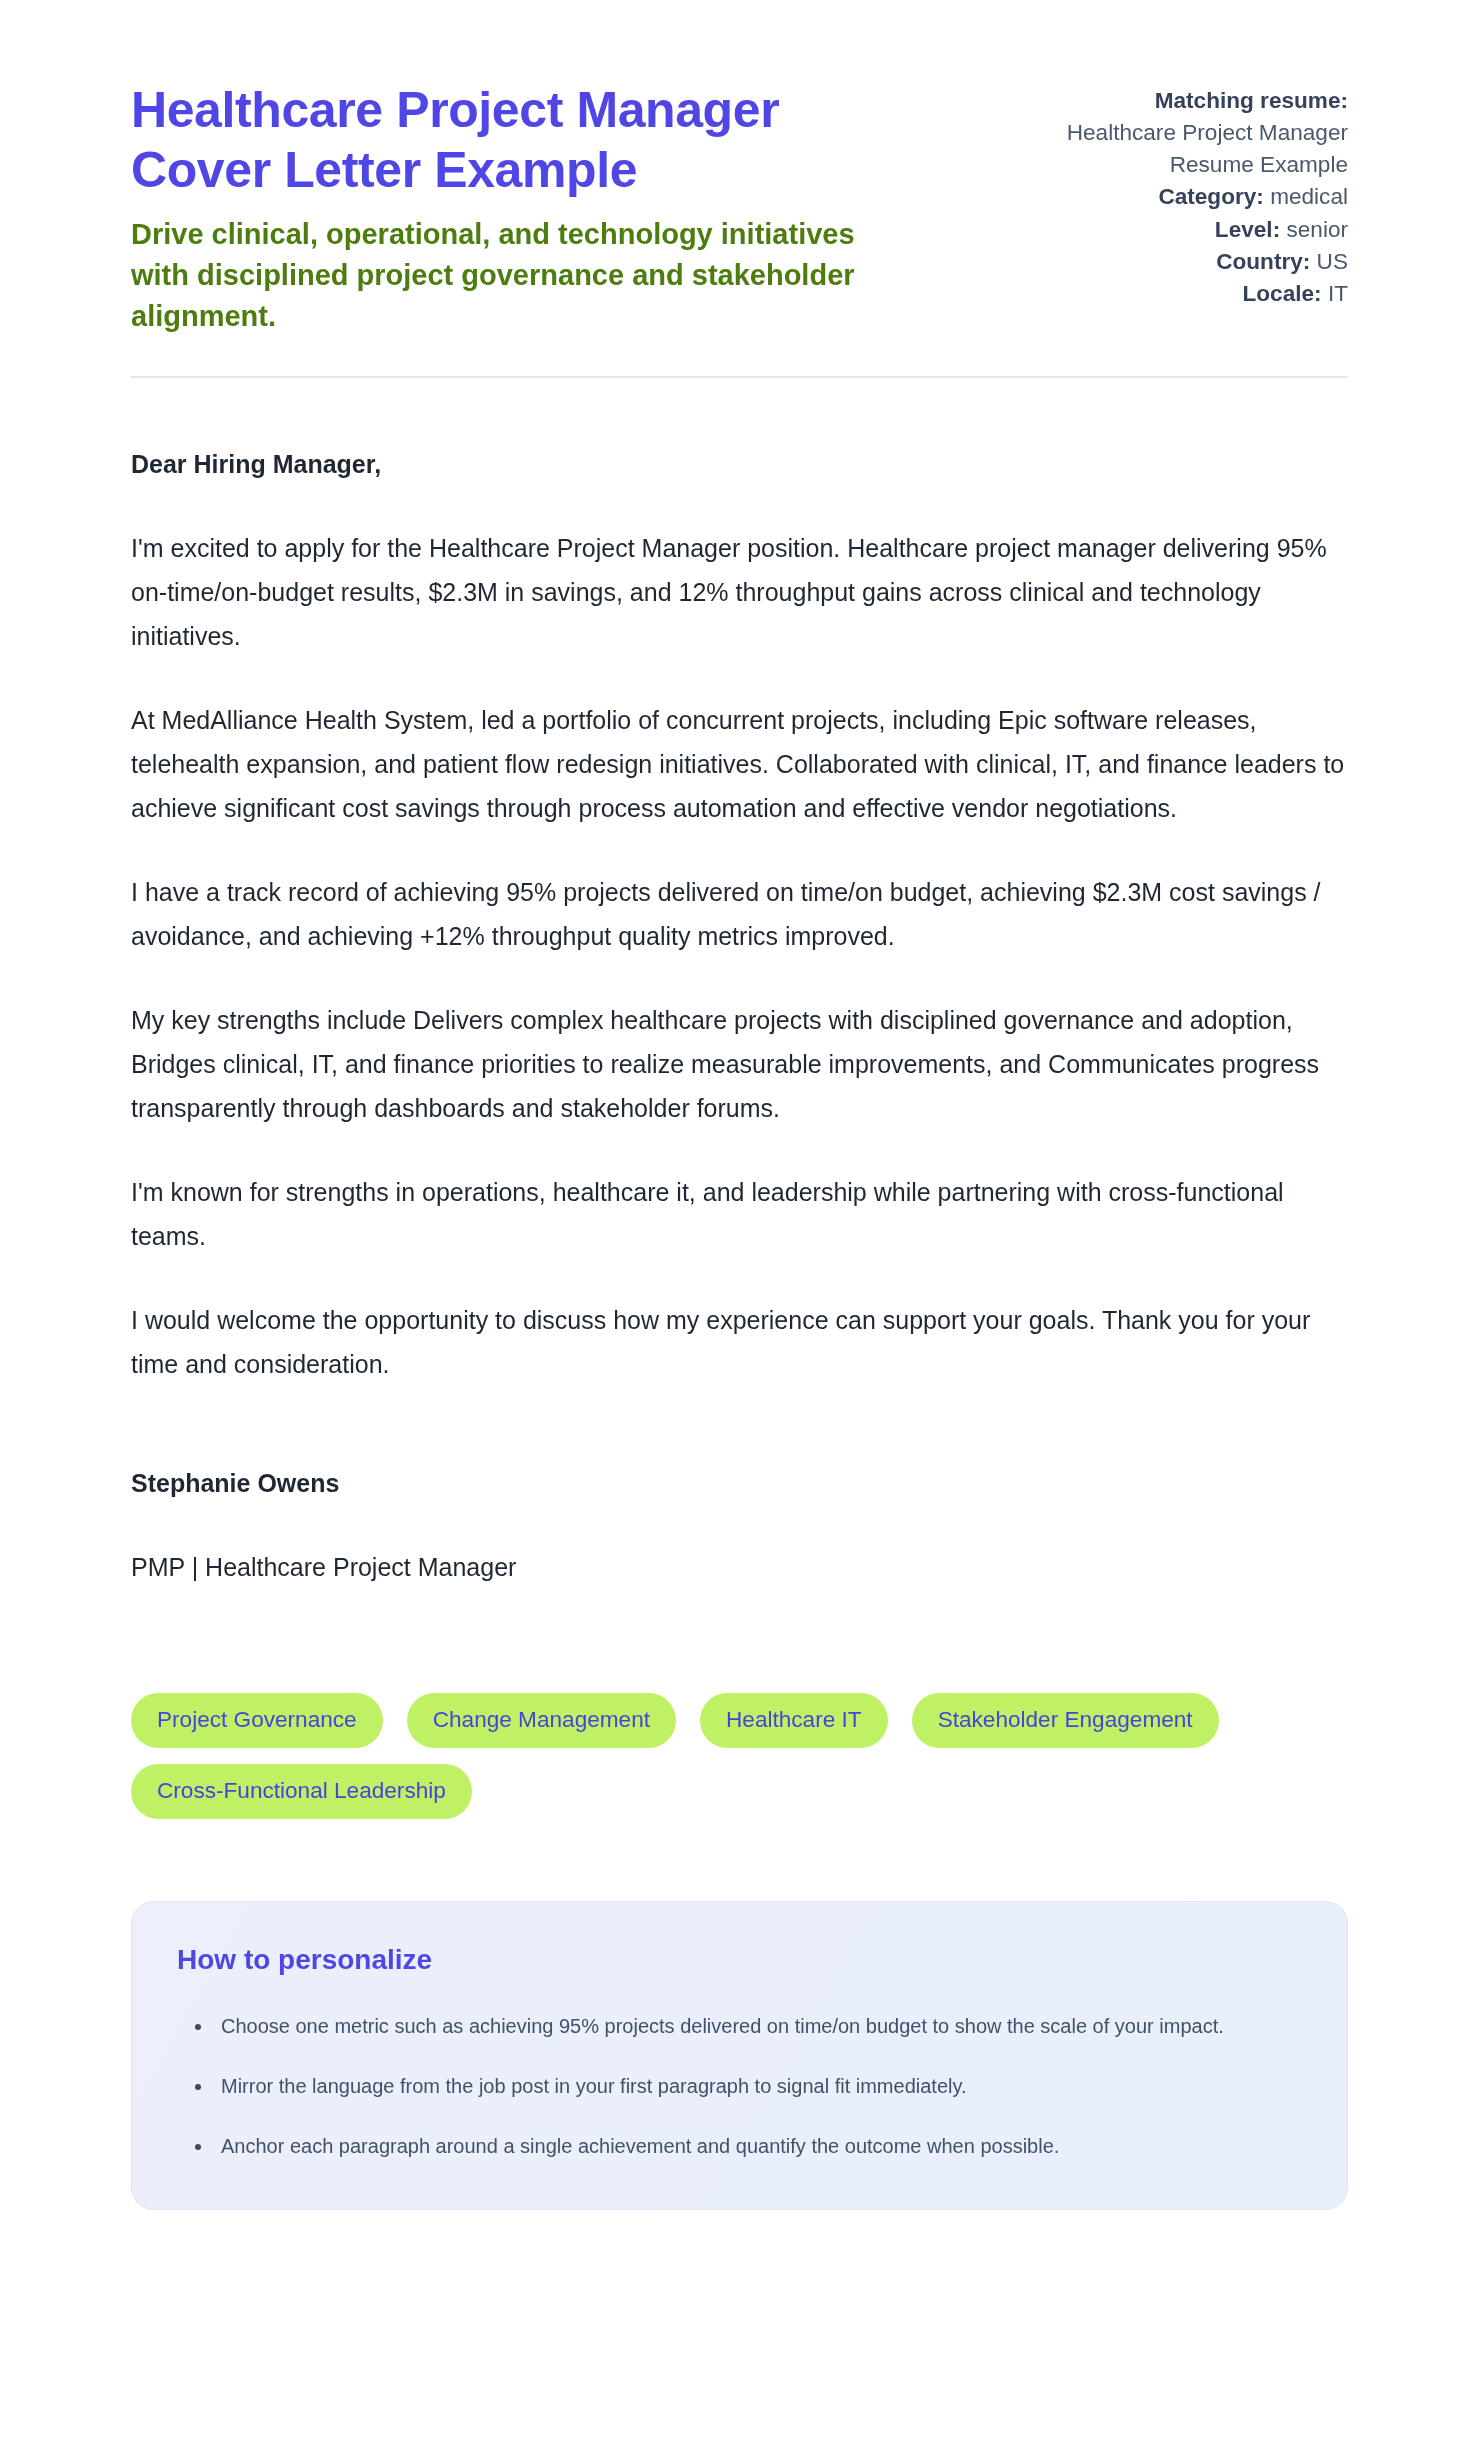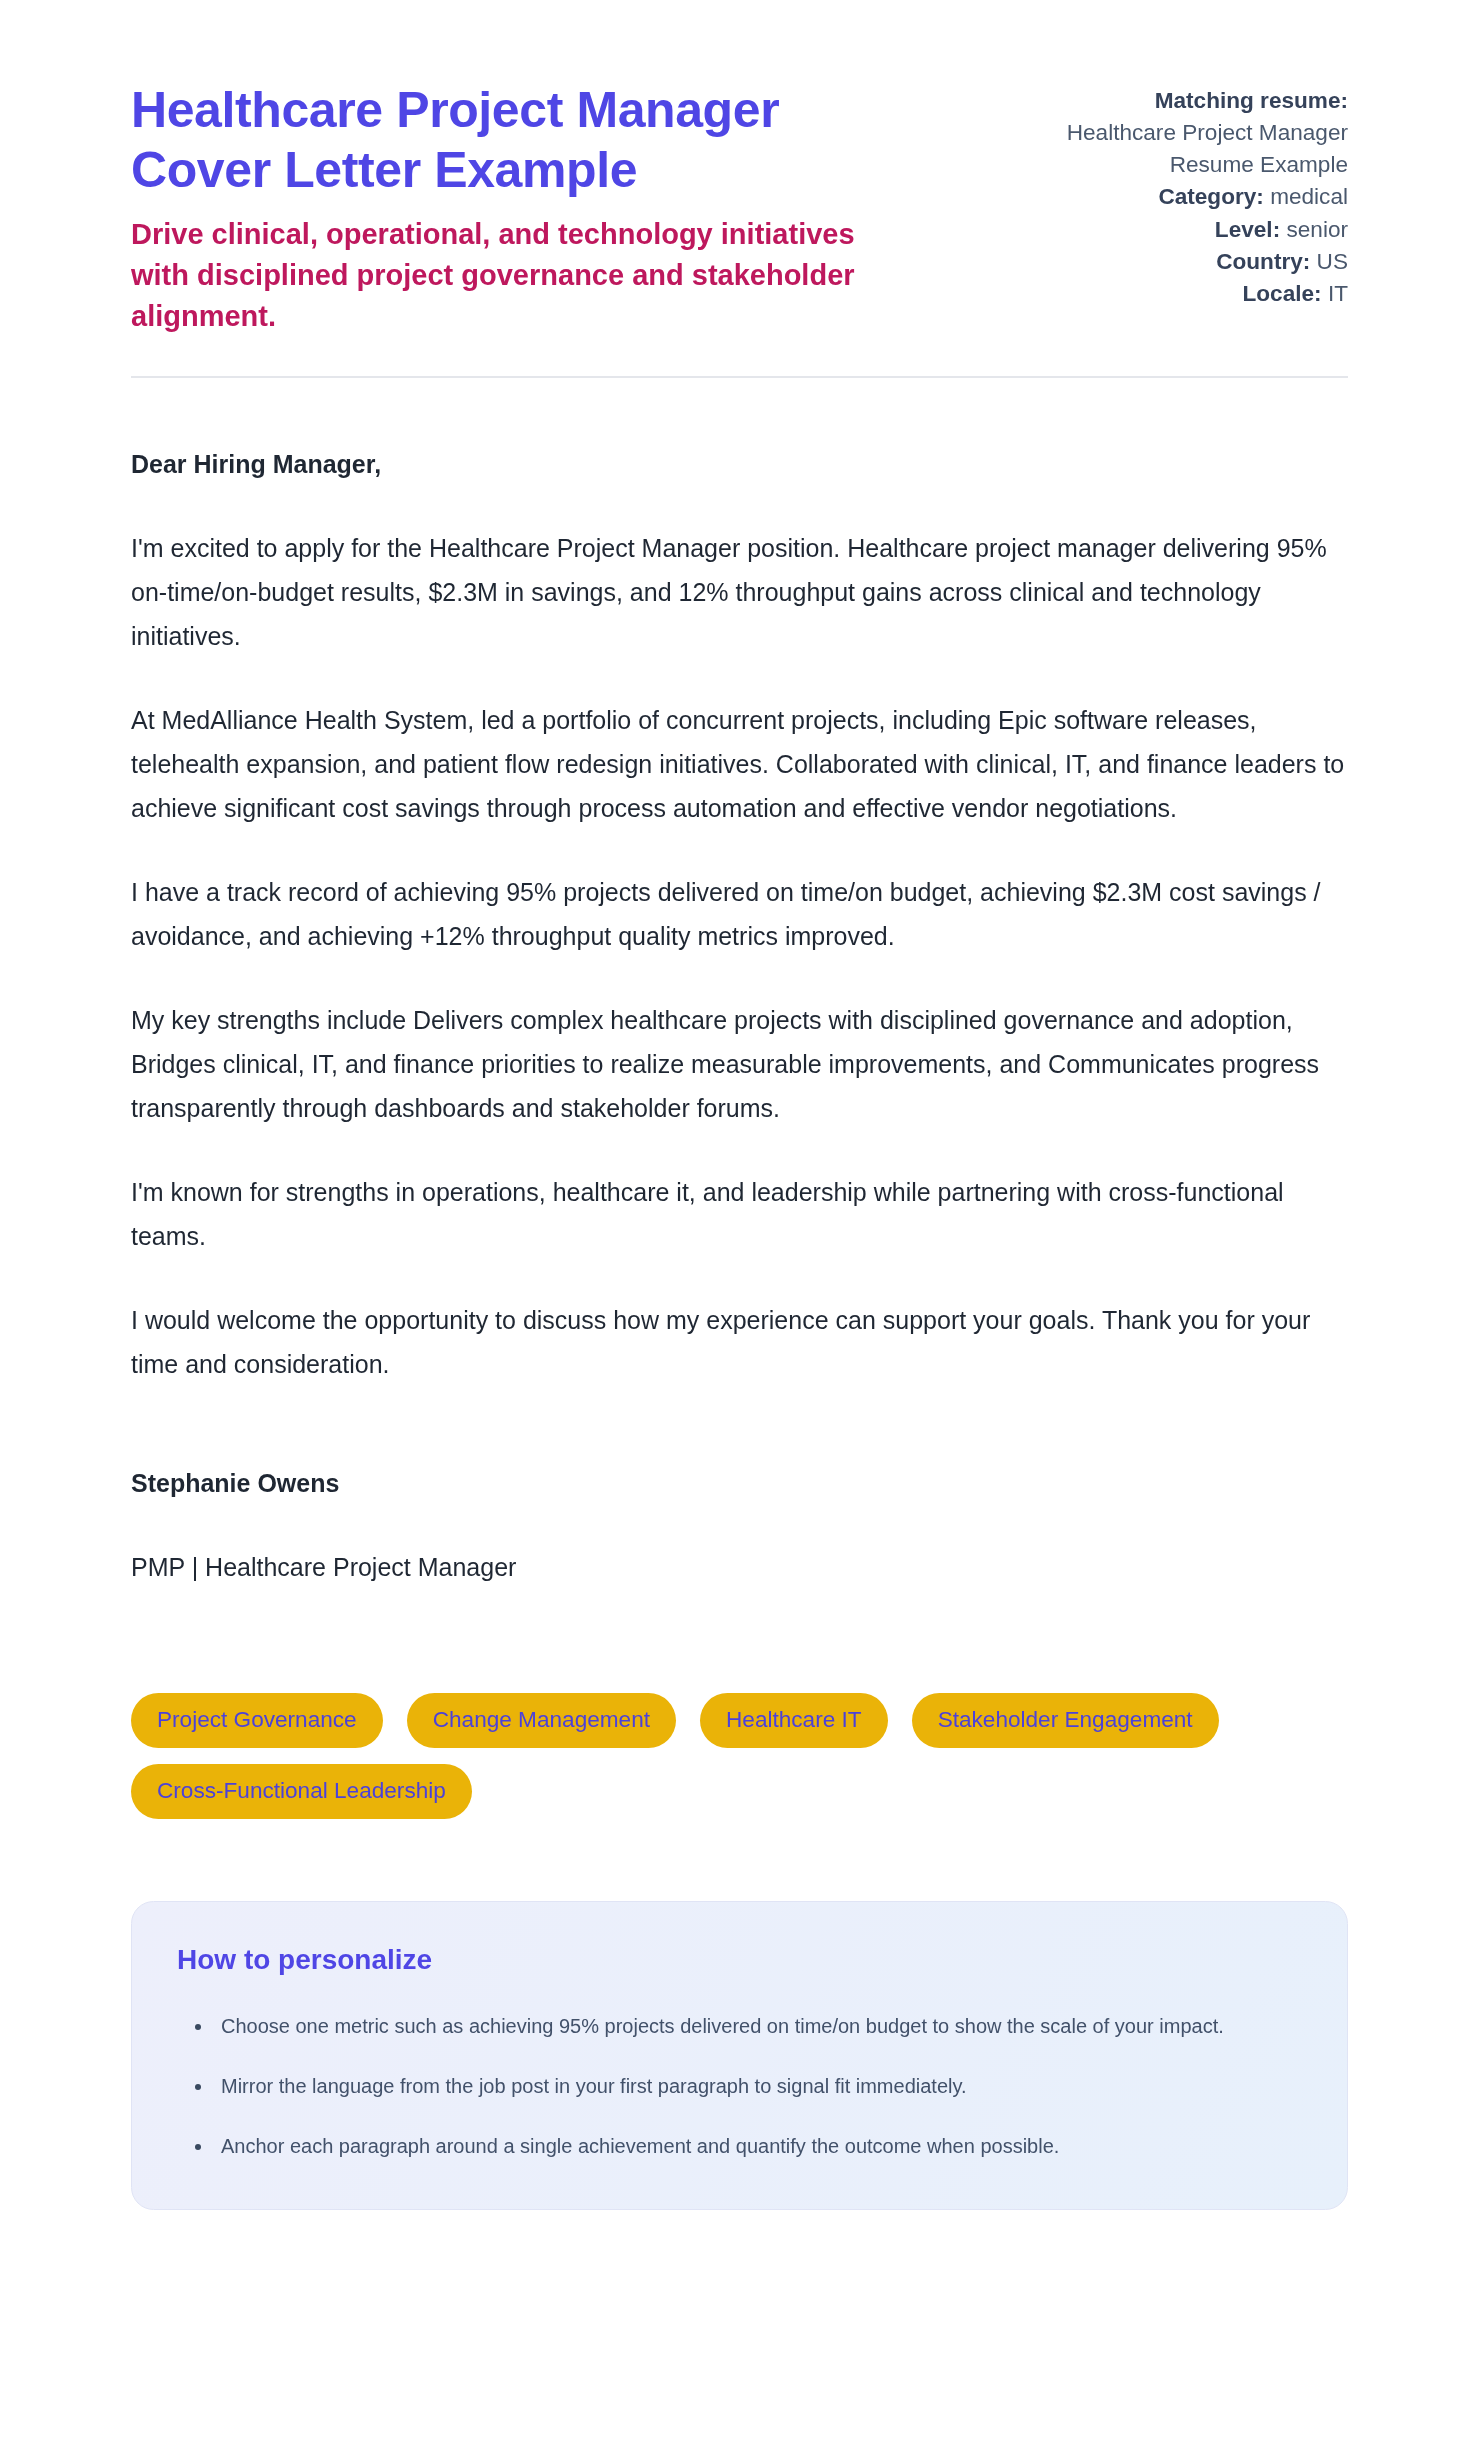--- a/index.html
+++ b/index.html
@@ -31,21 +31,21 @@
     line-height: 1.2;
     font-weight: bold;
     color: #4f46e5;
     letter-spacing: -0.4px;
   }
   .page-subtitle {
     margin: 0;
     font-size: 29px;
     line-height: 1.42;
     font-weight: bold;
-    color: #be185d;
+    color: #4d7c0f;
   }
   .meta-block {
     width: 335px;
     flex: 0 0 auto;
     text-align: right;
     font-size: 22.6px;
     line-height: 1.42;
     color: #4a586d;
     padding-top: 5.2px;
   }
@@ -81,21 +81,21 @@
   
   .tags {
     margin-top: 104px;
     display: flex;
     flex-wrap: wrap;
     gap: 15.7px 24px;
     max-width: 1122px;
   }
   .tag {
     display: inline-block;
-    background: #eab308;
+    background: #bef264;
     color: #4c42d9;
     font-size: 22.6px;
     line-height: 1;
     padding: 16.5px 26px;
     border-radius: 869px;
     white-space: nowrap;
   }
 
   
   .tips-box {

